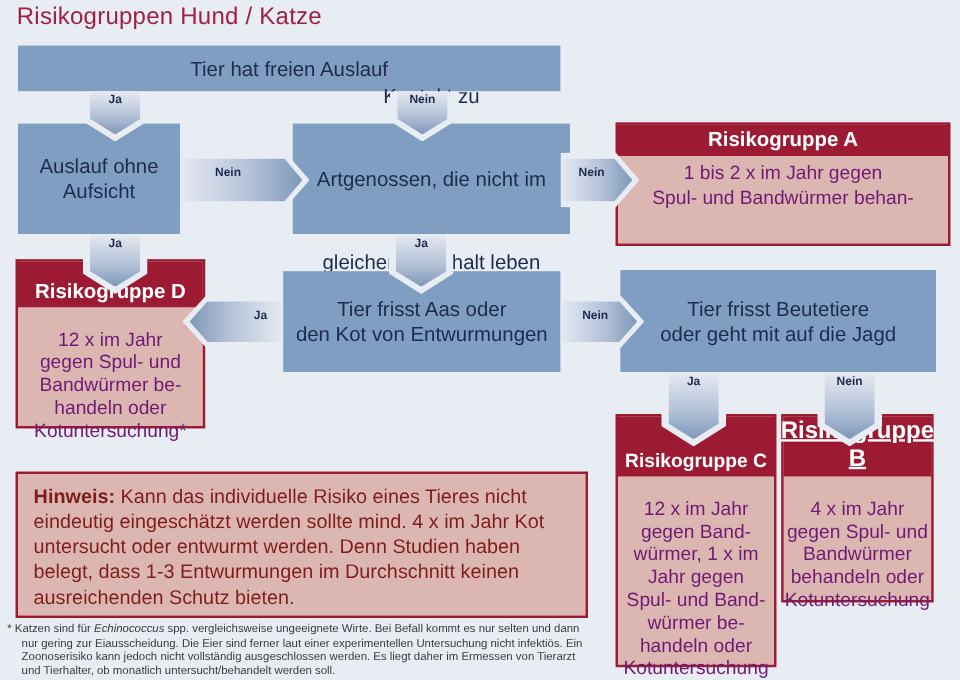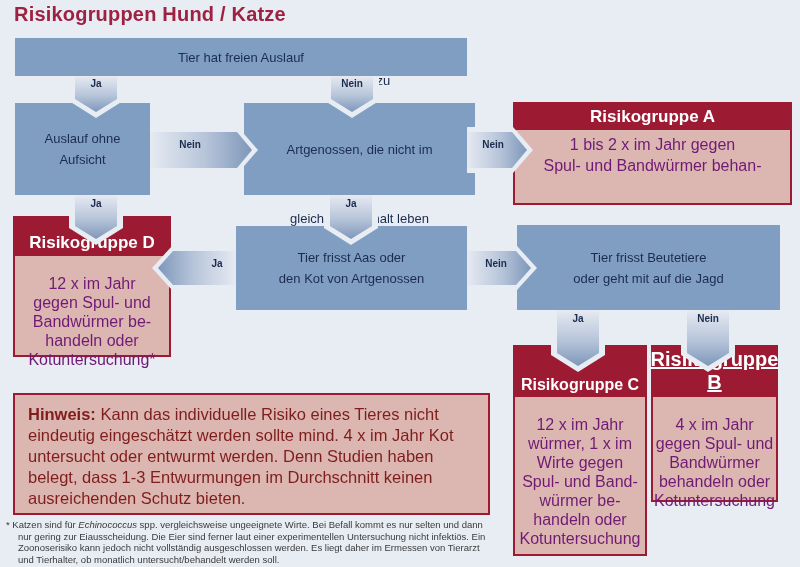--- a/index.html
+++ b/index.html
@@ -5,28 +5,28 @@
   * { margin:0; padding:0; box-sizing:border-box; }
   html,body { width:800px; height:567px; }
   .stage {
     position:relative; width:800px; height:567px;
     background:var(--background,#e8ecf3);
     font-family:"Liberation Sans","DejaVu Sans",sans-serif;
     overflow:hidden;
   }
   .title {
     position:absolute; left:14px; top:3px;
-    font-size:20px; font-weight:700; color:#9e2142; letter-spacing:.2px;
+    font-size:20px; font-weight:400; color:#9e2142; letter-spacing:.2px;
   }
   
   .bbox {
     position:absolute; background:var(--decision-blue,#7f9ec2);
     color:var(--navy-text,#1c2c4e);
     display:flex; flex-direction:column; justify-content:center; align-items:center;
-    text-align:center; font-size:13px; line-height:21px; z-index:1;
+    text-align:center; font-size:17px; line-height:21px; z-index:1;
   }
   .bline { width:100%; }
   
   .arr { position:absolute; z-index:3; background:var(--background,#e8ecf3); }
   .arr .fill { position:absolute; }
   .arr.d { clip-path:polygon(0 0,100% 0,100% calc(100% - 17px),50% 100%,0 calc(100% - 17px)); }
   .arr.d .fill { left:6px; right:6px; top:0; bottom:6px;
     clip-path:polygon(0 0,100% 0,100% calc(100% - 13px),50% 100%,0 calc(100% - 13px));
     background:linear-gradient(180deg,#e6eaf2 0%,#b6c4d9 55%,#7e97ba 100%); }
   .arr.r { clip-path:polygon(0 0,calc(100% - 20px) 0,100% 50%,calc(100% - 20px) 100%,0 100%); }
@@ -76,21 +76,21 @@
   </div>
 
   <div class="bbox" style="left:244px;top:103px;width:231px;height:92px;gap:48px;">
     <div class="bline">Kontakt zu</div>
     <div class="bline">Artgenossen, die nicht im</div>
     <div class="bline">gleichen Haushalt leben</div>
   </div>
 
   <div class="bbox" style="left:236px;top:226px;width:231px;height:84px;">
     <div class="bline">Tier frisst Aas oder</div>
-    <div class="bline">den Kot von Artgenossen</div>
+    <div class="bline">den Kot von Entwurmungen</div>
   </div>
 
   <div class="bbox" style="left:517px;top:225px;width:263px;height:85px;">
     <div class="bline">Tier frisst Beutetiere</div>
     <div class="bline">oder geht mit auf die Jagd</div>
   </div>
 
   <div class="arr d" style="left:69px;top:76px;width:54px;height:42px;">
     <div class="fill"></div>
   </div>
@@ -157,22 +157,23 @@
       <div>Bandwürmer be-</div>
       <div>handeln oder</div>
       <div>Kotuntersuchung*</div>
     </div>
   </div>
 
   <div class="risk" style="left:513px;top:345px;width:134px;height:211px;">
     <div class="risk-head" style="height:50px;font-size:16px;">Risikogruppe C</div>
     <div class="risk-body tight">
       <div>12 x im Jahr</div>
+      <div>gegen Band-</div>
       <div>würmer, 1 x im</div>
-      <div>Wirte gegen</div>
+      <div>Jahr gegen</div>
       <div>Spul- und Band-</div>
       <div>würmer be-</div>
       <div>handeln oder</div>
       <div>Kotuntersuchung</div>
     </div>
   </div>
 
   <div class="risk" style="left:651px;top:345px;width:127px;height:157px;">
     <div class="risk-head" style="height:50px;font-size:20px;text-decoration:underline;">Risikogruppe B</div>
     <div class="risk-body tight">

